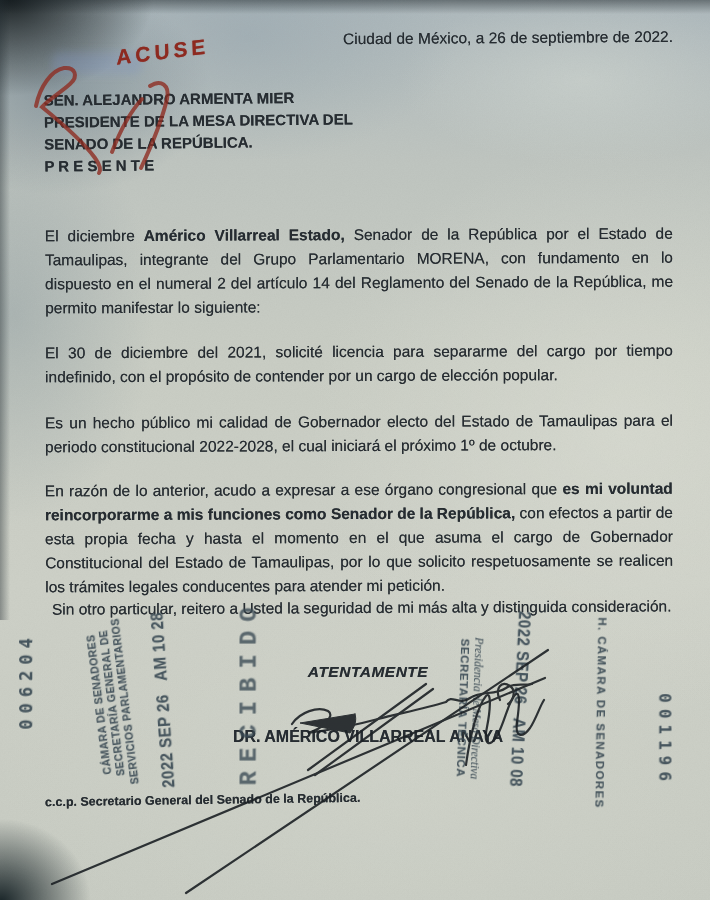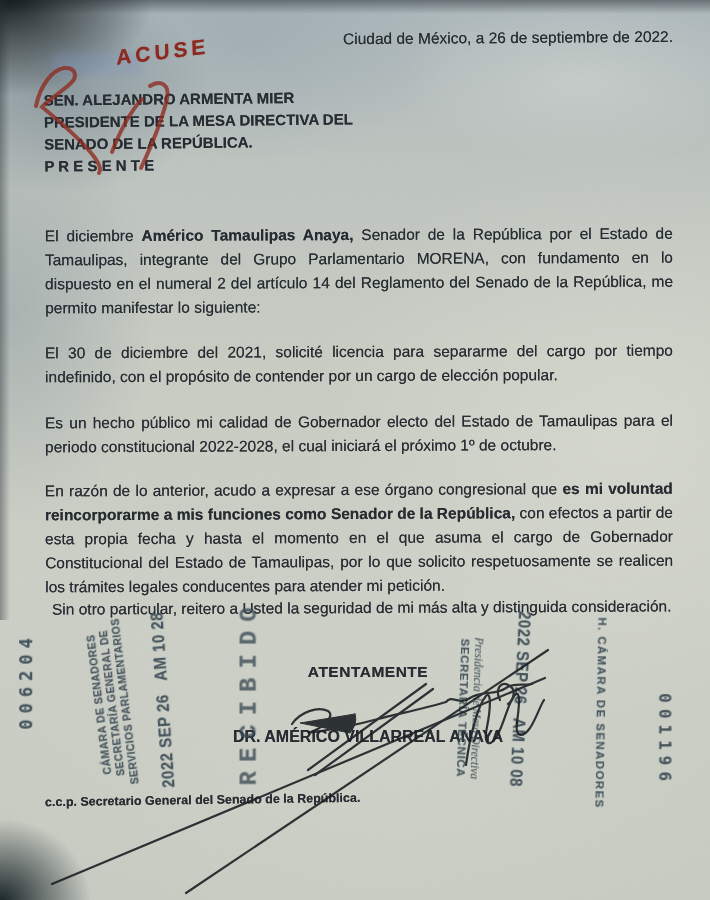--- a/index.html
+++ b/index.html
@@ -29,21 +29,21 @@
   .blue-patch{left:52px;top:52px;width:90px;height:22px;border-radius:8px;
      background:rgba(128,150,188,.35);filter:blur(4px);}
   .grain{left:0;top:0;width:710px;height:900px;opacity:.5;mix-blend-mode:multiply;}
 
   .dateline{top:29px;right:37px;font-size:15.5px;transform:rotate(-.4deg);}
   .acuse{left:116px;top:40px;font-size:21px;font-weight:bold;letter-spacing:4px;
          color:#8d2a20;transform:rotate(-7deg) skewX(-5deg);text-shadow:0 0 .7px rgba(141,42,32,.8);}
   .recipient{left:44px;top:88px;font-size:15px;font-weight:bold;line-height:22px;transform:rotate(-.6deg);}
   .para{left:45px;width:628px;font-size:15.5px;line-height:24px;text-align:justify;transform:rotate(-.25deg);}
   .closing{left:52px;top:599px;width:640px;font-size:15.5px;transform:rotate(-.3deg);}
-  .atentamente{left:368px;top:663px;transform:translateX(-50%);font-size:15.5px;font-weight:bold;letter-spacing:.5px;}
+  .atentamente{left:368px;top:663px;transform:translateX(-50%);font-size:15.5px;font-weight:bold;letter-spacing:.5px;font-style:italic;}
   .signer{left:368px;top:728px;transform:translateX(-50%);font-size:16px;font-weight:bold;white-space:nowrap;}
   .ccline{left:45px;top:793px;font-size:12.5px;font-weight:bold;transform:rotate(-.8deg);}
 
   .stamp{color:rgba(58,74,84,.88);filter:blur(.3px);text-shadow:.5px .5px 0 rgba(58,74,84,.25);}
   .rot{white-space:pre;}
   .folio-l{left:26px;top:681px;font-family:"DejaVu Sans Mono",monospace;font-size:17px;font-weight:bold;
            letter-spacing:6px;transform:translate(-50%,-50%) rotate(-90deg);}
   .parl{left:112px;top:703px;width:200px;text-align:center;font-size:10.5px;font-weight:bold;line-height:13px;
         letter-spacing:.4px;transform:translate(-50%,-50%) rotate(-97deg);filter:blur(.7px);}
   .parl-date{left:162px;top:700px;font-size:15px;font-weight:bold;letter-spacing:.5px;
@@ -87,21 +87,21 @@
   <div class="abs ink dateline">Ciudad de México, a 26 de septiembre de 2022.</div>
   <div class="abs acuse">ACUSE</div>
 
   <div class="abs ink recipient">
     <div>SEN. ALEJANDRO ARMENTA MIER</div>
     <div>PRESIDENTE DE LA MESA DIRECTIVA DEL</div>
     <div>SENADO DE LA REPÚBLICA.</div>
     <div>P R E S E N T E</div>
   </div>
 
-  <p class="abs ink para" style="top:207px"><span>El diciembre </span><span class="b">Américo Tamaulipas Anaya,</span><span> Senador de la República por el Estado de Tamaulipas, integrante del Grupo Parlamentario MORENA, con fundamento en lo dispuesto en el numeral 2 del artículo 14 del Reglamento del Senado de la República, me permito manifestar lo siguiente:</span></p>
+  <p class="abs ink para" style="top:207px"><span>El diciembre </span><span class="b">Américo Villarreal Estado,</span><span> Senador de la República por el Estado de Tamaulipas, integrante del Grupo Parlamentario MORENA, con fundamento en lo dispuesto en el numeral 2 del artículo 14 del Reglamento del Senado de la República, me permito manifestar lo siguiente:</span></p>
 
   <p class="abs ink para" style="top:324px">El 30 de diciembre del 2021, solicité licencia para separarme del cargo por tiempo indefinido, con el propósito de contender por un cargo de elección popular.</p>
 
   <p class="abs ink para" style="top:394px">Es un hecho público mi calidad de Gobernador electo del Estado de Tamaulipas para el periodo constitucional 2022-2028, el cual iniciará el próximo 1º de octubre.</p>
 
   <p class="abs ink para" style="top:462px"><span>En razón de lo anterior, acudo a expresar a ese órgano congresional que </span><span class="b">es mi voluntad reincorporarme a mis funciones como Senador de la República,</span><span> con efectos a partir de esta propia fecha y hasta el momento en el que asuma el cargo de Gobernador Constitucional del Estado de Tamaulipas, por lo que solicito respetuosamente se realicen los trámites legales conducentes para atender mi petición.</span></p>
 
   <div class="abs ink closing">Sin otro particular, reitero a Usted la seguridad de mi más alta y distinguida consideración.</div>
 
   <div class="abs ink atentamente">ATENTAMENTE</div>

